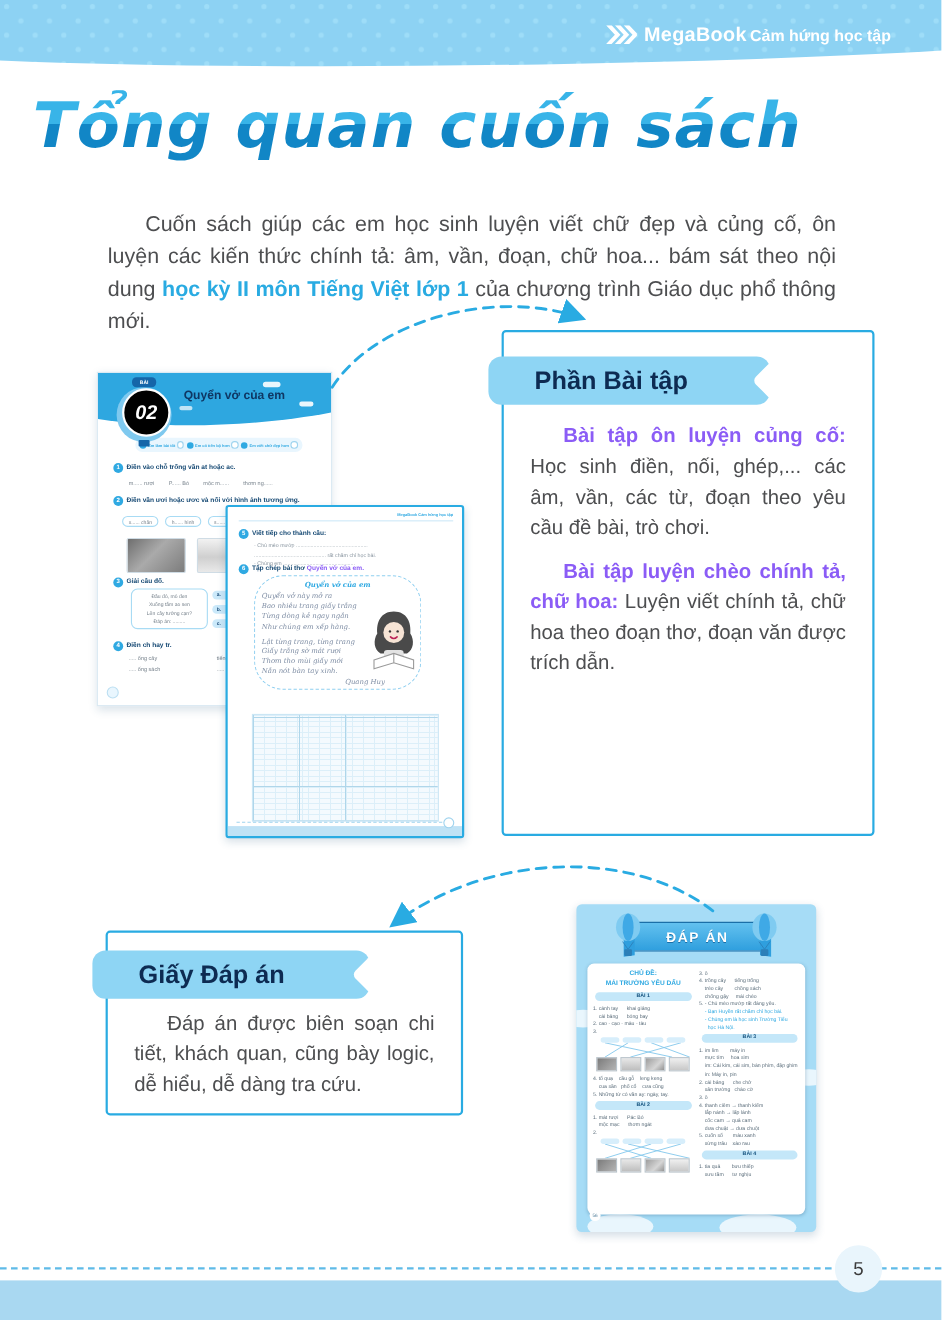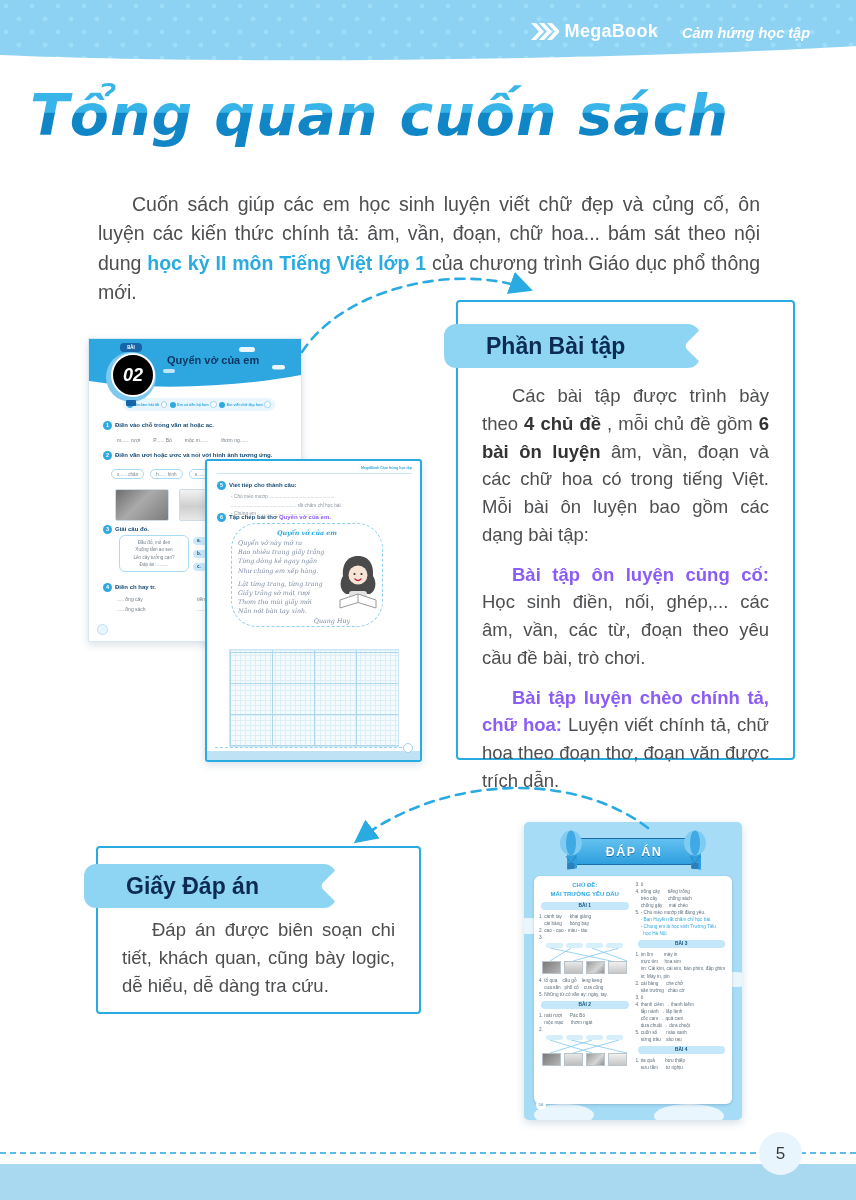--- a/index.html
+++ b/index.html
@@ -4,21 +4,21 @@
 <style>
   html,body{margin:0;padding:0;}
   body{width:856px;height:1200px;position:relative;background:#fff;overflow:hidden;
        font-family:"Liberation Sans",sans-serif;}
 
   
   .top-band{position:absolute;top:0;left:0;width:856px;height:66px;}
   .logo{position:absolute;top:21px;right:46px;display:flex;align-items:center;color:#fff;}
   .logo .chev{margin-right:6px;display:flex;}
   .logo .brand{font-size:18px;font-weight:800;letter-spacing:.3px;}
-  .logo .tag{font-size:14.5px;font-style:italic;font-weight:700;margin-left:24px;margin-top:3px;}
+  .logo .tag{font-size:14.5px;font-weight:700;margin-left:3px;margin-top:3px;}
 
   
   .main-title{position:absolute;top:82px;left:0;width:759px;text-align:center;
     font-family:"DejaVu Sans",sans-serif;font-style:italic;font-weight:800;font-size:57px;
     letter-spacing:1px;color:#1E9CD7;}
   @supports (-webkit-background-clip:text){
     .main-title{background:linear-gradient(180deg,#38B4E8 0%,#38B4E8 46%,#1186C6 47%,#1186C6 100%);
       -webkit-background-clip:text;background-clip:text;color:transparent;}
   }
 
@@ -334,21 +334,20 @@
   <div class="pb-foot-line"></div>
   <div class="pb-foot"></div>
   <div class="pb-dot"></div>
 </section>
 
 <section class="callout box-bt">
   <div class="ribbon">
       <span>Phần Bài tập</span>
     </div>
   <div class="box-body">
-    <p><span>Các bài tập được trình bày theo </span><span class="bk">4 chủ đề</span><span> , mỗi chủ đề gồm </span><span class="bk">6 bài ôn luyện</span><span> âm, vần, đoạn và các chữ hoa có trong tiếng Việt. Mỗi bài ôn luyện bao gồm các dạng bài tập:</span></p>
     <p><span class="blue">Bài tập ôn luyện củng cố:</span><span> Học sinh điền, nối, ghép,... các âm, vần, các từ, đoạn theo yêu cầu đề bài, trò chơi.</span></p>
     <p><span class="blue">Bài tập luyện chèo chính tả, chữ hoa:</span><span> Luyện viết chính tả, chữ hoa theo đoạn thơ, đoạn văn được trích dẫn.</span></p>
   </div>
 </section>
 
 <section class="callout box-da">
   <div class="ribbon">
       <span>Giấy Đáp án</span>
     </div>
   <div class="box-body">

